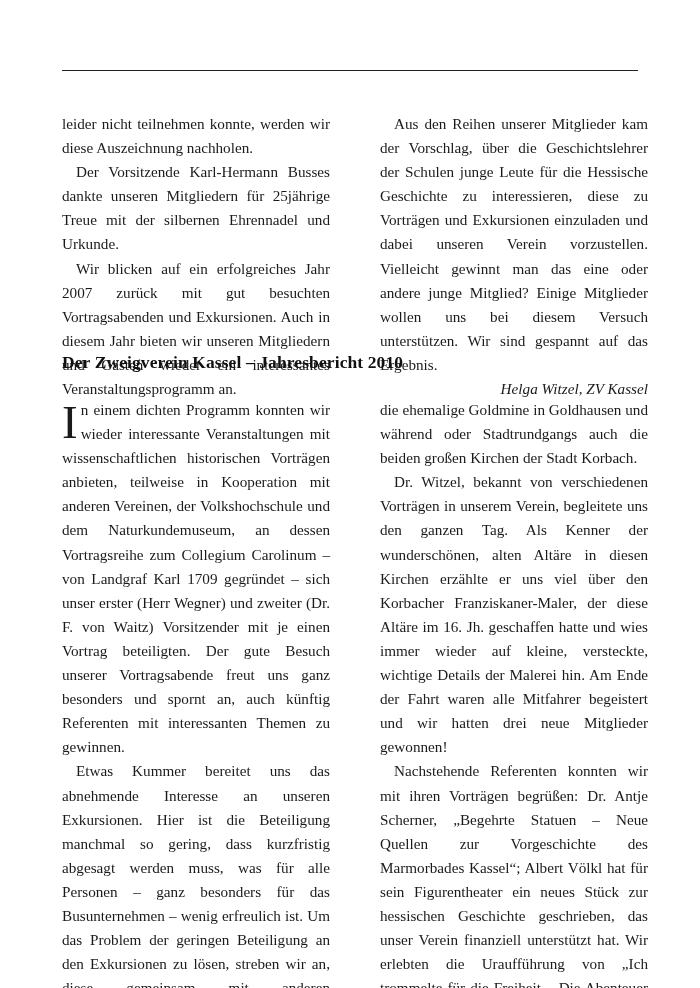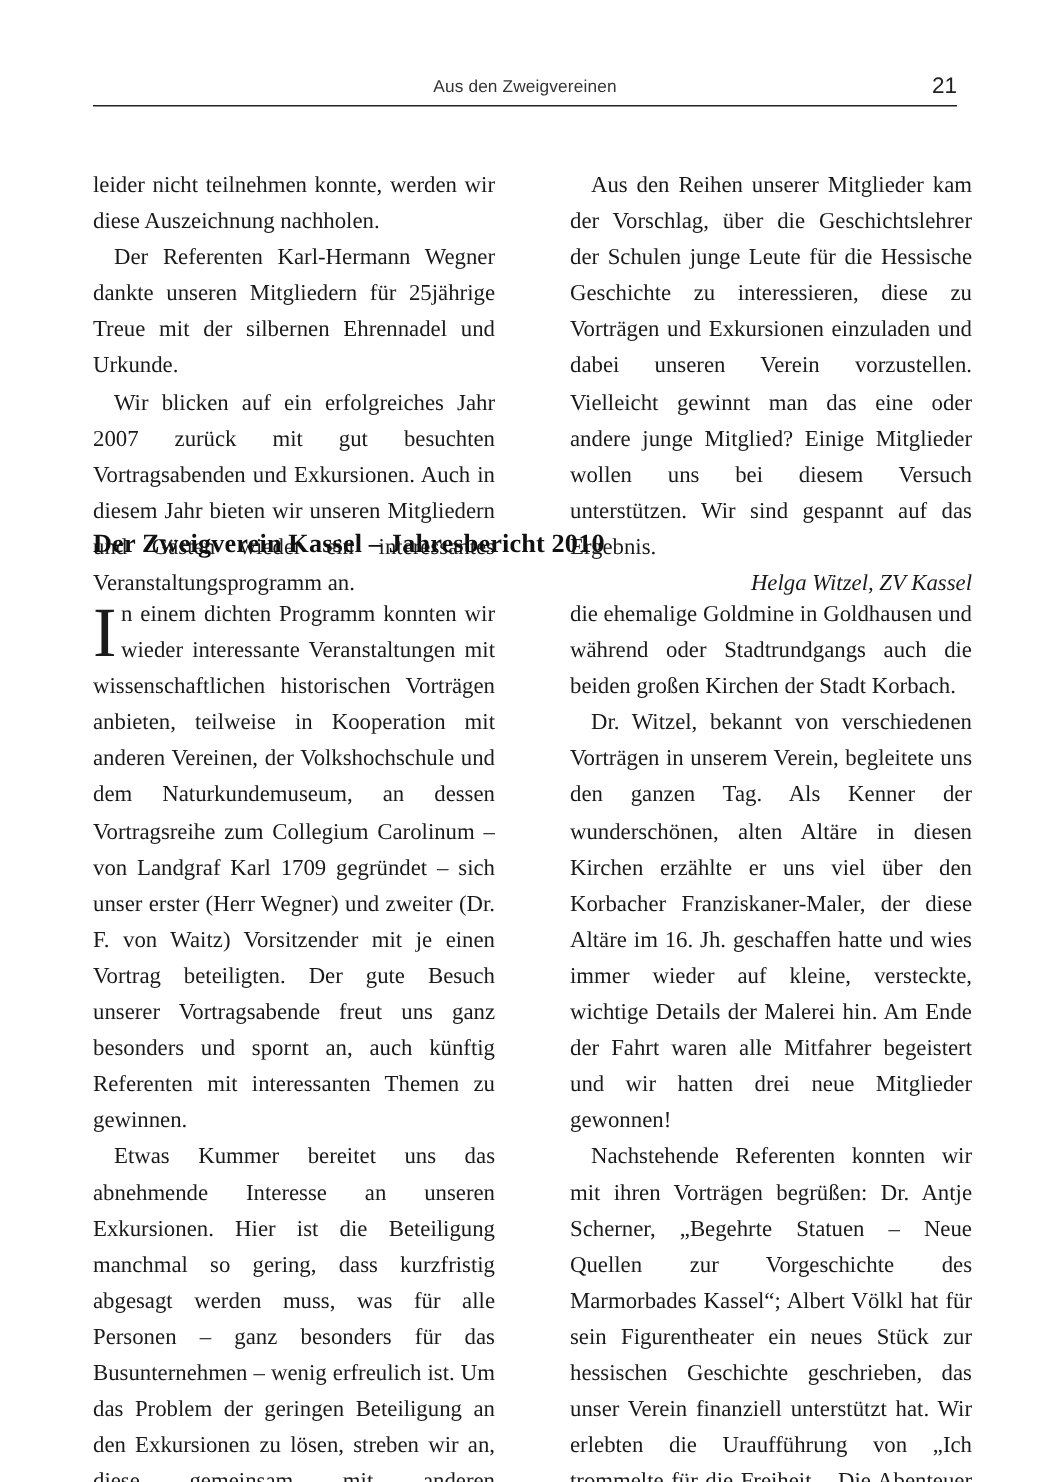--- a/index.html
+++ b/index.html
@@ -22,29 +22,25 @@
 
   .section-heading { position: absolute; left: 0; top: 352px; width: 576px; font-family: Liberation Serif, serif; font-weight: bold; font-size: 17.5px; color: #111; letter-spacing: 0.1px; }
 
   .dropcap { float: left; font-family: "Liberation Serif", serif; font-size: 47px; line-height: 40px; margin: 4px 3px 0 0; padding: 0; }
 </style>
 </head>
 <body>
 
 <div class="page">
 
-  <div class="running-head">
-    <span class="running-title">Aus den Zweigvereinen</span>
-    <span class="page-number">21</span>
-  </div>
   <div class="head-rule"></div>
 
   <div class="col col-left top-block">
     <p>leider nicht teilnehmen konnte, werden wir diese Auszeichnung nachholen.</p>
-    <p class="indent">Der Referenten Karl-Hermann Wegner dankte unseren Mitgliedern für 25jährige Treue mit der silbernen Ehrennadel und Urkunde.</p>
+    <p class="indent">Der Vorsitzende Karl-Hermann Busses dankte unseren Mitgliedern für 25jährige Treue mit der silbernen Ehrennadel und Urkunde.</p>
     <p class="indent">Wir blicken auf ein erfolgreiches Jahr 2007 zurück mit gut besuchten Vortragsabenden und Exkursionen. Auch in diesem Jahr bieten wir unseren Mitgliedern und Gästen wieder ein interessantes Veranstaltungsprogramm an.</p>
   </div>
 
   <div class="col col-right top-block">
     <p class="indent">Aus den Reihen unserer Mitglieder kam der Vorschlag, über die Geschichtslehrer der Schu­len junge Leute für die Hessische Geschichte zu interessieren, diese zu Vorträgen und Exkur­sionen einzuladen und dabei unseren Verein vorzustellen. Vielleicht gewinnt man das eine oder andere junge Mitglied? Einige Mitglieder wollen uns bei diesem Versuch unterstützen. Wir sind gespannt auf das Ergebnis.</p>
     <p class="signature">Helga Witzel, ZV Kassel</p>
   </div>
 
   <div class="section-heading">Der Zweigverein Kassel – Jahresbericht 2010</div>
 

